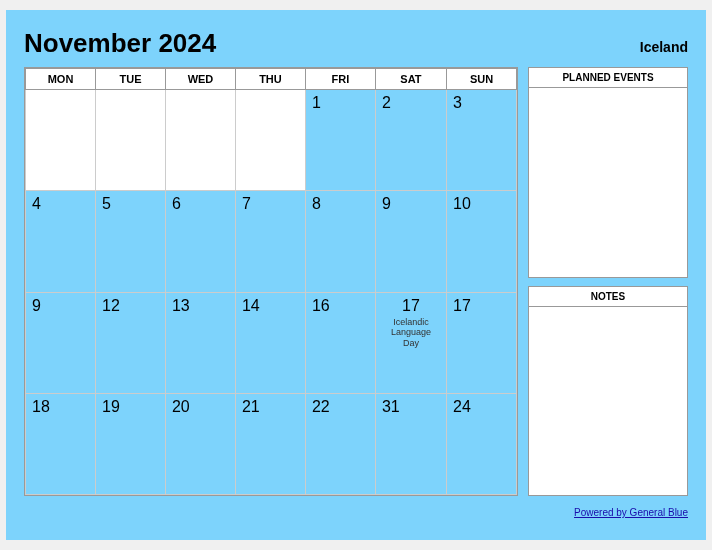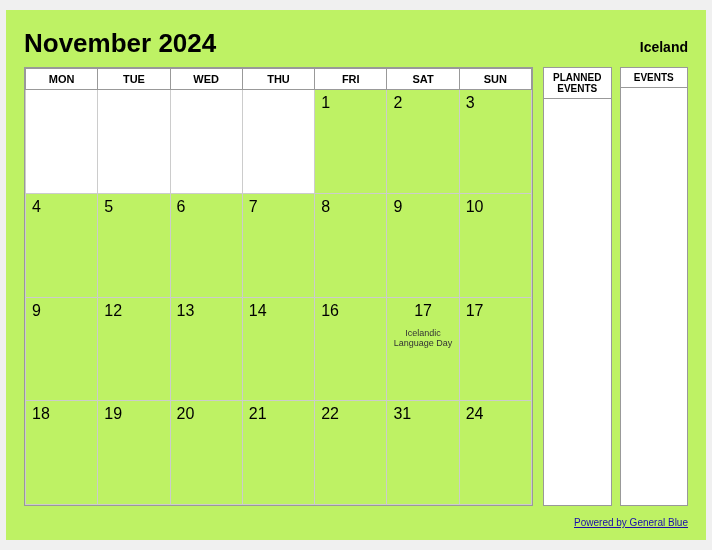--- a/index.html
+++ b/index.html
@@ -7,24 +7,24 @@
       background: #f0f0f0;
       font-family: Arial, sans-serif;
       display: flex;
       justify-content: center;
       align-items: center;
       width: 712px;
       height: 550px;
       overflow: hidden;
     }
     .page {
-      background: #bef264;
+      background: #7dd3fc;
       width: 700px;
       height: 530px;
-      padding: 18px 18px 10px 18px;
+      padding: 18px 18px 20px 18px;
       display: flex;
       flex-direction: column;
     }
     .header {
       display: flex;
       justify-content: space-between;
       align-items: baseline;
       margin-bottom: 8px;
     }
     .title {
@@ -69,32 +69,32 @@
       width: 72px;
     }
     .day-num {
       font-size: 16px;
       font-weight: normal;
       color: #000;
     }
     .event-text {
       font-size: 9px;
       color: #333;
-      margin-top: 8px;
+      margin-top: 2px;
       line-height: 1.2;
       text-align: center;
     }
     .empty-cell {
       background: #fff;
     }
     .sidebar {
       display: flex;
-      flex-direction: row;
+      flex-direction: column;
       gap: 8px;
-      width: 145px;
+      width: 160px;
     }
     .sidebar-box {
       border: 1px solid #999;
       flex: 1;
       display: flex;
       flex-direction: column;
     }
     .sidebar-box-header {
       background: #fff;
       border-bottom: 1px solid #999;
@@ -292,21 +292,21 @@
         </tbody>
       </table>
     </div>
 
     <div class="sidebar">
       <div class="sidebar-box">
         <div class="sidebar-box-header">PLANNED EVENTS</div>
         <div class="sidebar-box-content"></div>
       </div>
       <div class="sidebar-box">
-        <div class="sidebar-box-header">EVENTS</div>
+        <div class="sidebar-box-header">NOTES</div>
         <div class="sidebar-box-content"></div>
       </div>
     </div>
   </div>
 
   <div class="footer">
     <a href="#">Powered by General Blue</a>
   </div>
 </div>
 

